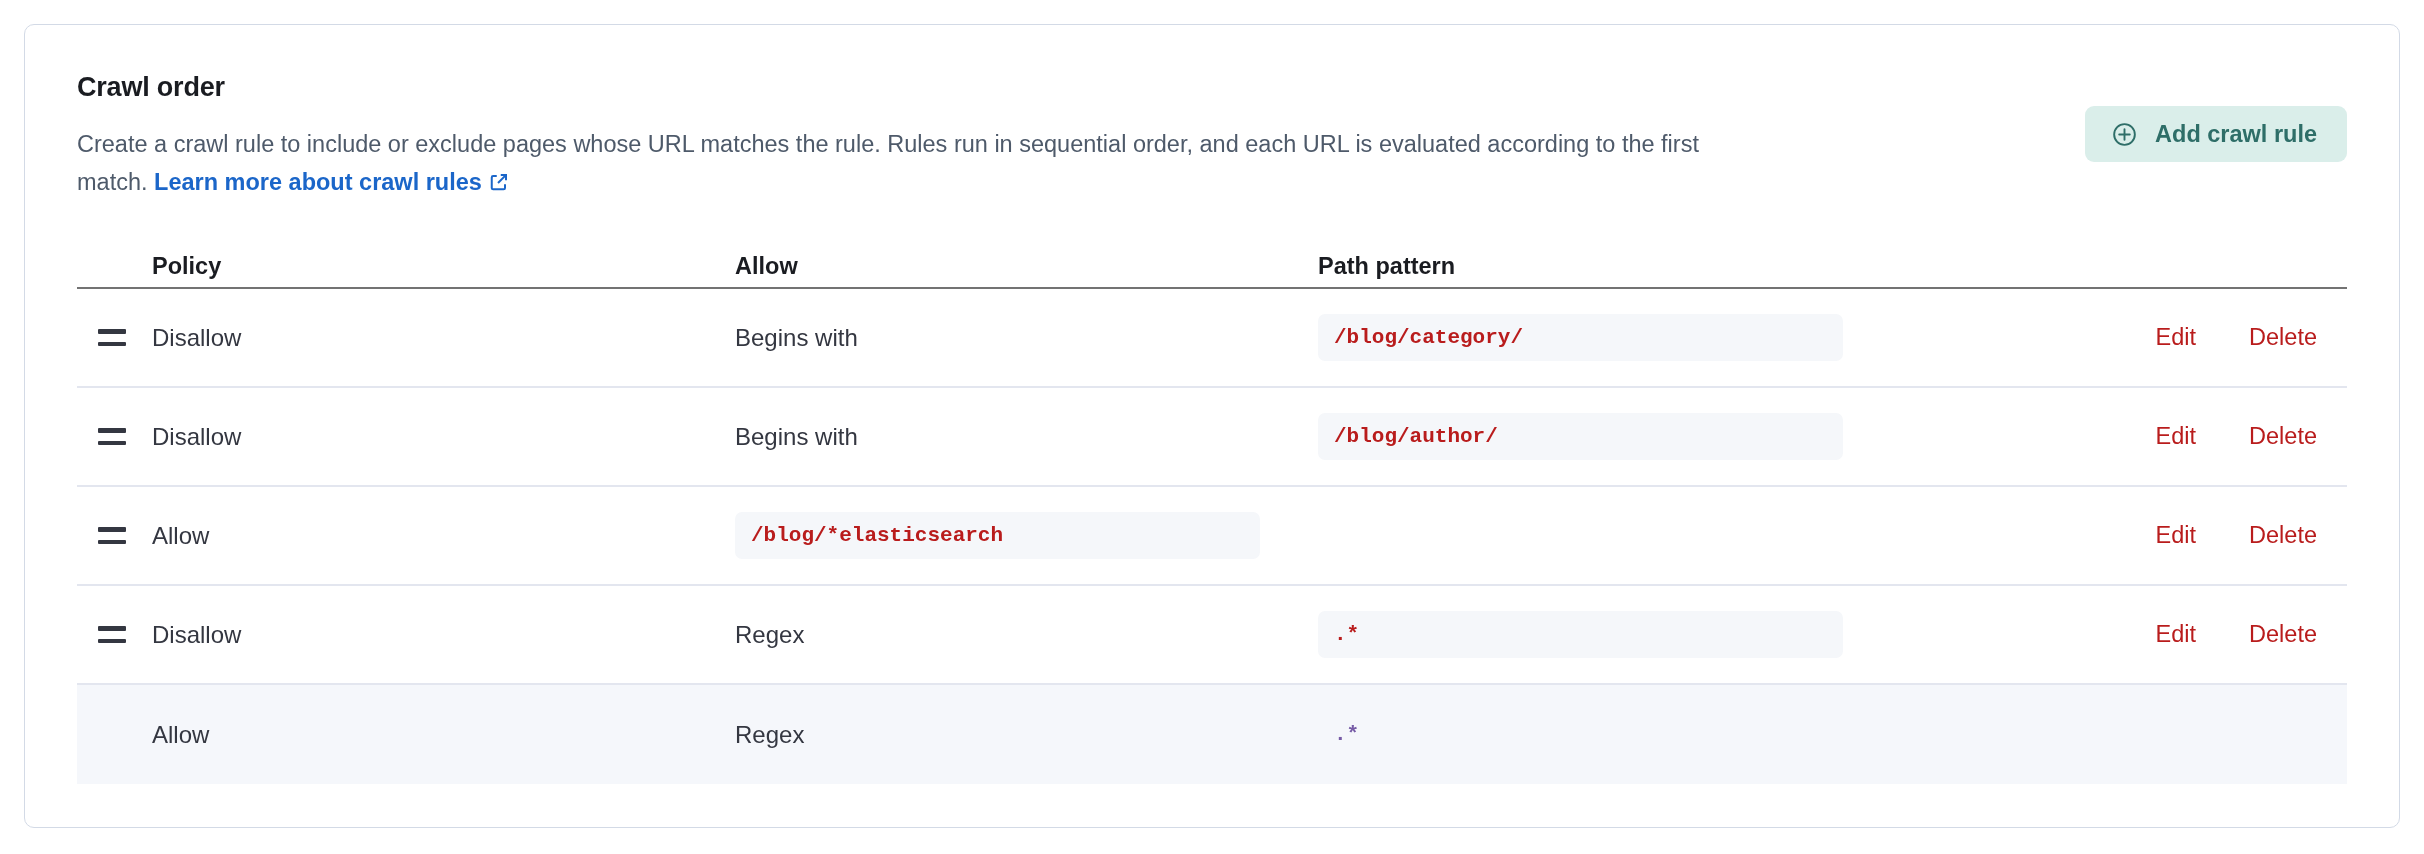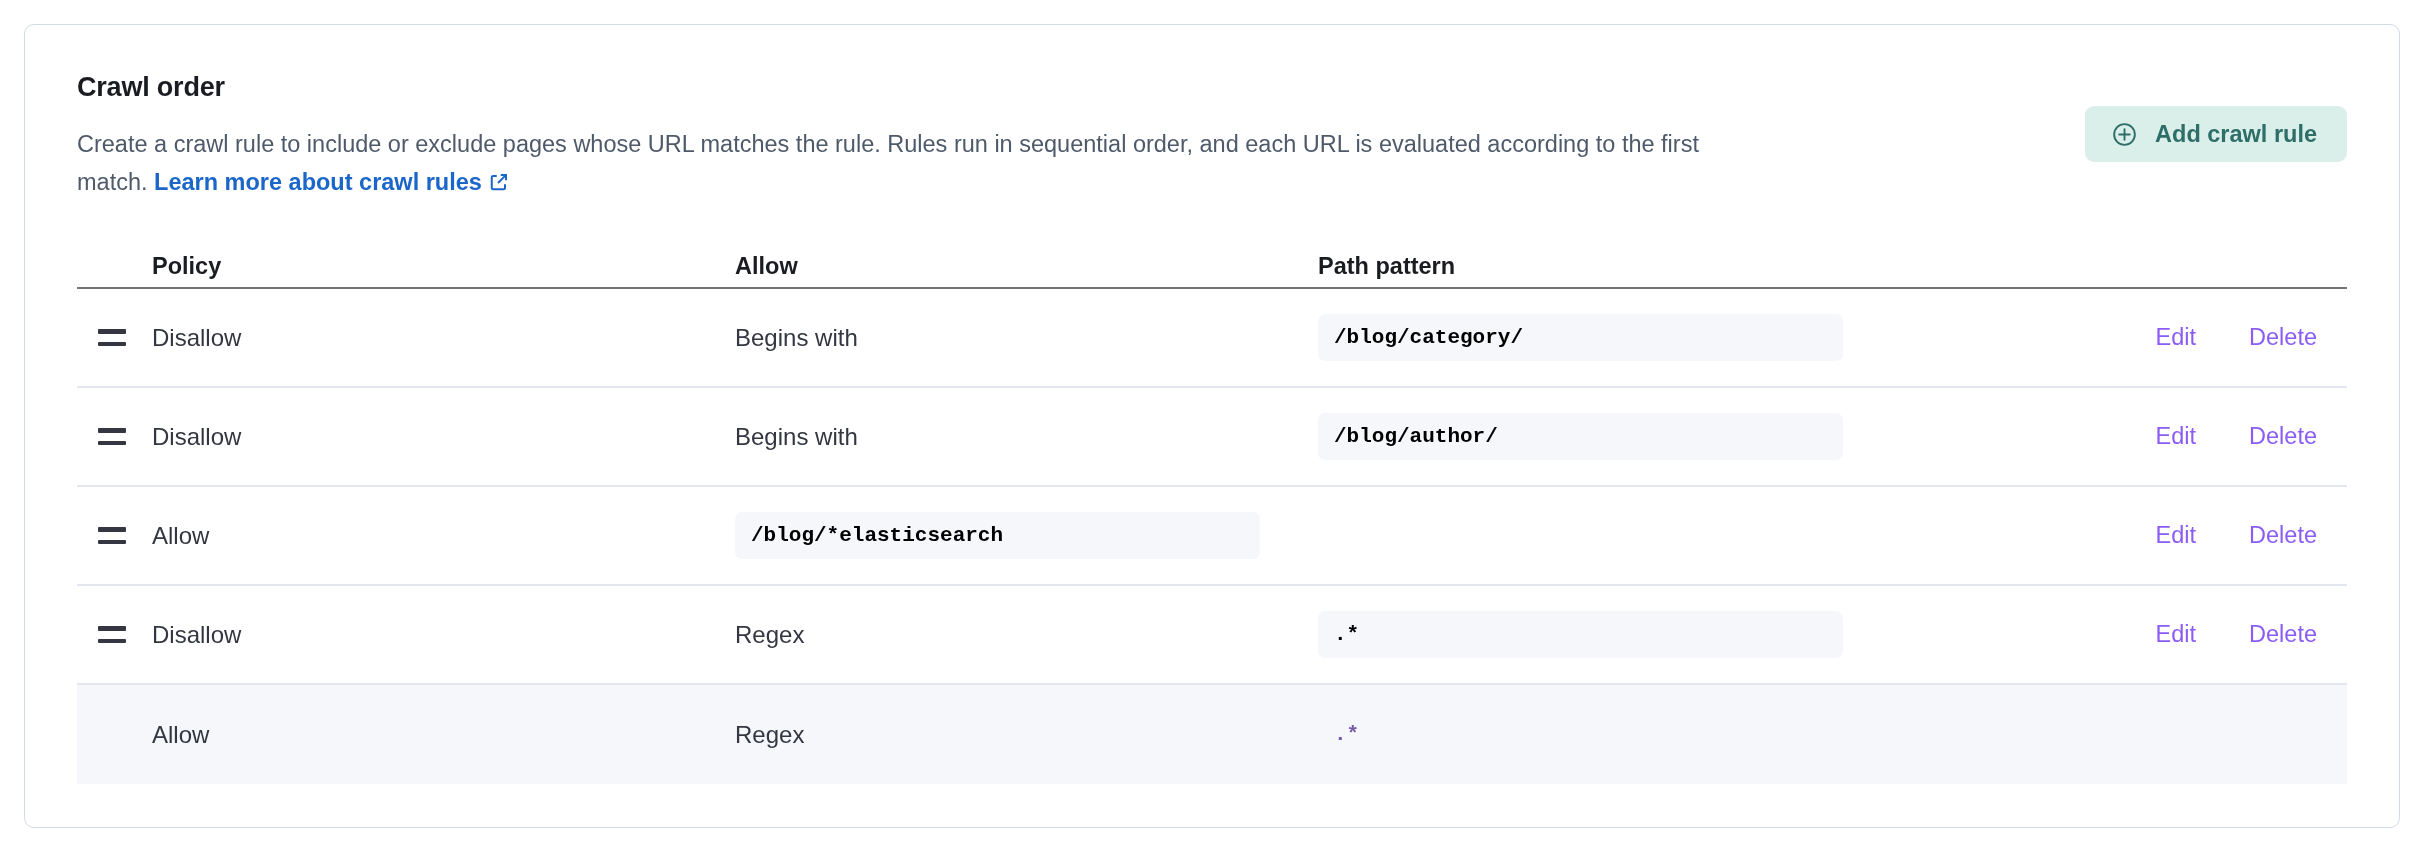--- a/index.html
+++ b/index.html
@@ -149,21 +149,21 @@
 
   .cell-text {
     font-size: 24px;
     color: #343741;
     font-weight: 400;
   }
 
   .code-chip {
     display: inline-block;
     background: #F5F7FA;
-    color: #000000;
+    color: #b91c1c;
     border-radius: 7px;
     font-family: "Liberation Mono", monospace;
     font-size: 21px;
     font-weight: 700;
     line-height: 1;
     padding: 13px 16px;
     min-width: 525px;
   }
 
   .code-plain {
@@ -171,21 +171,21 @@
     color: #765BA6;
     font-family: "Liberation Mono", monospace;
     font-size: 21px;
     font-weight: 700;
     line-height: 1;
     padding: 13px 16px;
   }
 
   .act-link {
     font-size: 23.5px;
-    color: #8b5cf6;
+    color: #b91c1c;
     font-weight: 400;
     text-decoration: none;
     cursor: pointer;
   }
 </style>
 </head>
 <body>
 
 <div class="page">
   <div class="card">

